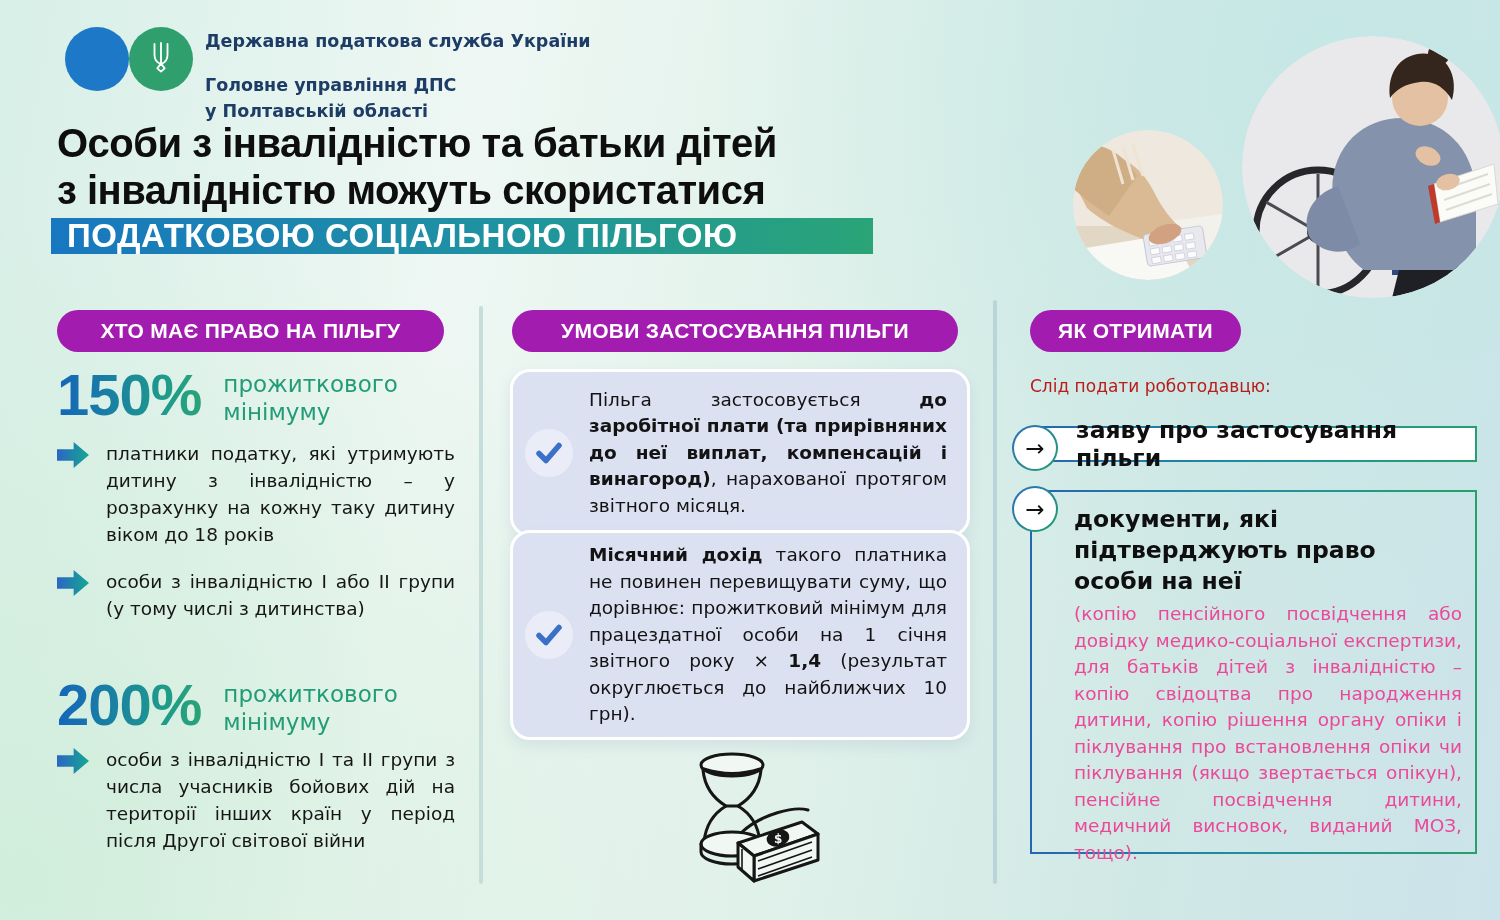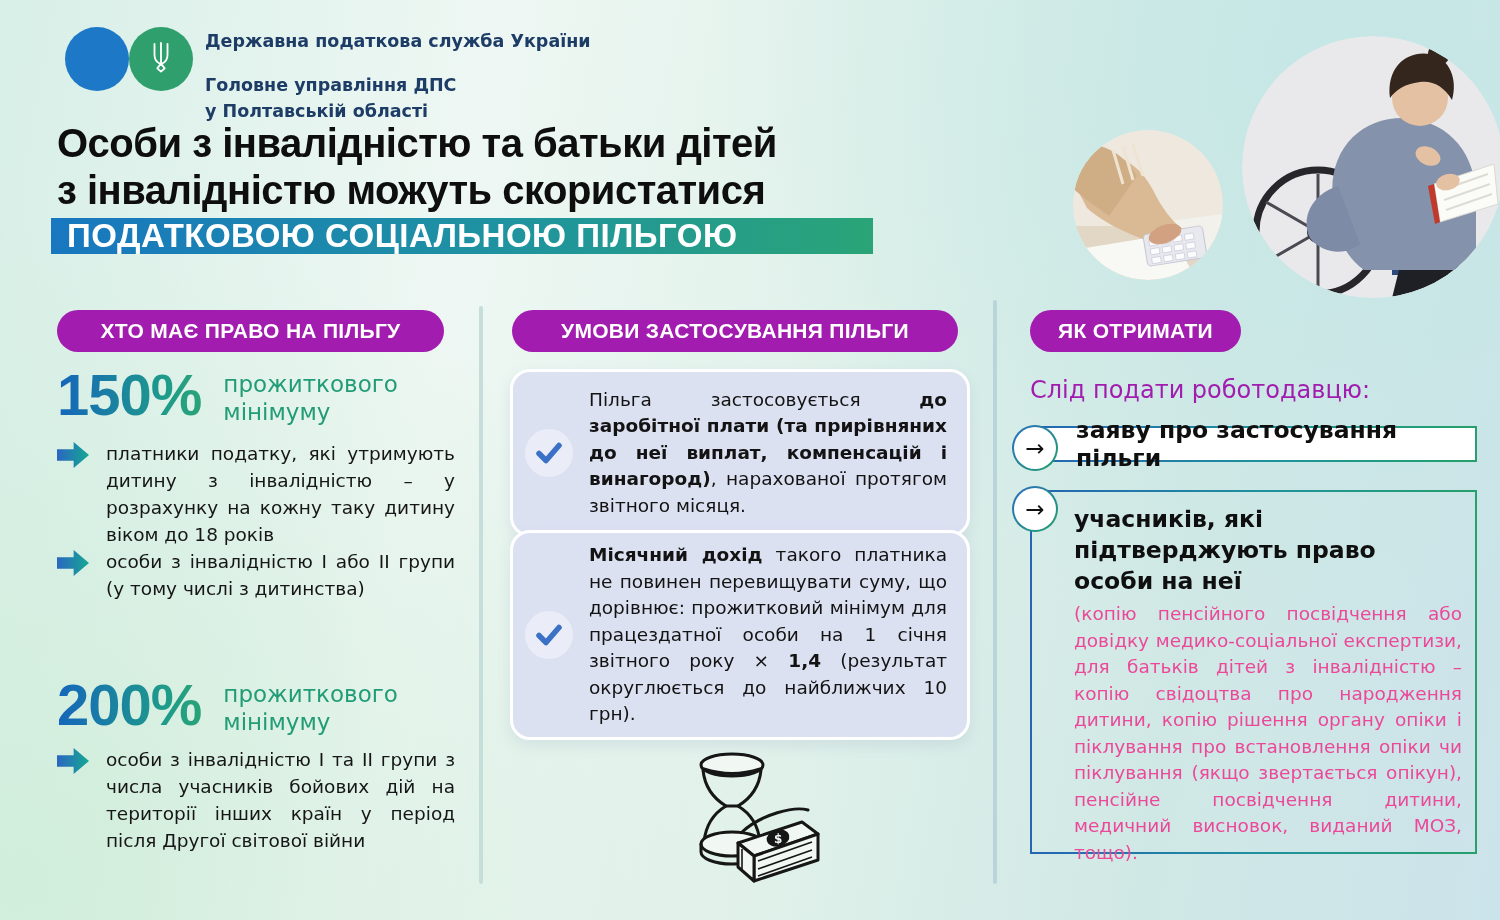--- a/index.html
+++ b/index.html
@@ -37,42 +37,42 @@
   .pill2{left:512px;width:446px;}
   .pill3{left:1030px;width:211px;}
   
   .percent-row{left:57px;width:400px;display:flex;align-items:flex-end;gap:22px;}
   .pr1{top:362px;} .pr2{top:672px;}
   .percent{font-size:58px;font-weight:bold;line-height:62px;letter-spacing:-1px;
            background:linear-gradient(90deg,#1565bb 0%,#1e9b8a 75%,#2aa379 100%);
            -webkit-background-clip:text;background-clip:text;color:transparent;
            font-family:"Liberation Sans","DejaVu Sans",sans-serif;}
   .unit{font-size:23px;line-height:28px;color:#219c76;width:190px;padding-top:8px;}
-  .blist{left:57px;width:398px;display:flex;flex-direction:column;}
+  .blist{left:57px;width:398px;display:flex;flex-direction:column;gap:20px;}
   .bl1{top:440px;} .bl2{top:746px;}
   .bullet{display:flex;gap:17px;}
   .barrow{flex:0 0 32px;height:26px;margin-top:2px;
           background:linear-gradient(90deg,#2b66c2,#15a892);
           clip-path:polygon(0 28%,52% 28%,52% 0,100% 50%,52% 100%,52% 72%,0 72%);}
   .btext{font-size:18.5px;line-height:27px;text-align:justify;color:#161616;}
   
   .divider{width:4px;border-radius:2px;}
   .div1{left:479px;top:306px;height:578px;background:#c6ded9;}
   .div2{left:993px;top:300px;height:584px;background:#b9d5d9;}
   
   .card{left:510px;width:460px;background:#dce1f2;border:3px solid #fff;border-radius:20px;
         box-shadow:0 6px 14px rgba(110,130,170,.14);
         display:flex;align-items:center;gap:16px;padding:0 20px 0 12px;box-sizing:border-box;}
   .card1{top:369px;height:168px;} .card2{top:530px;height:210px;}
   .checkwrap{flex:0 0 48px;height:48px;border-radius:50%;background:#eaedf8;
              display:flex;align-items:center;justify-content:center;}
   .ctext{font-size:18.5px;line-height:26.5px;text-align:justify;color:#131313;}
   .b{font-weight:bold;}
   
-  .intro{left:1030px;top:376px;font-size:24px;color:#a21caf;}
+  .intro{left:1030px;top:376px;font-size:17px;color:#b91c1c;}
   .stepbox{left:1030px;width:447px;border:2.5px solid;box-sizing:border-box;
            border-image:linear-gradient(90deg,#2465b4 0%,#1f939b 55%,#27a06b 100%) 1;}
   .step1{top:426px;height:36px;background:#fff;display:flex;align-items:center;padding-left:44px;}
   .step1 .stitle{font-size:23.5px;font-weight:bold;color:#0f0f0f;}
   .step2{top:490px;height:364px;background:transparent;padding:12px 14px 0 42px;}
   .step2 .stitle{font-size:23.5px;font-weight:bold;line-height:31px;color:#0f0f0f;width:362px;}
   .sdetails{font-size:18.5px;line-height:26.5px;text-align:justify;color:#ec4899;margin-top:4px;width:388px;}
   .step-circle{width:46px;height:46px;border-radius:50%;border:2.5px solid transparent;
                background:linear-gradient(#fff,#fff) padding-box,
                           linear-gradient(135deg,#2b6cc0,#22a06e) border-box;
@@ -252,18 +252,18 @@
 <div class="abs intro">Слід подати роботодавцю:</div>
 
 <div class="abs stepbox step1">
   <span class="stitle">заяву про застосування пільги</span>
 </div>
 <div class="abs step-circle sc1">
   <span>→</span>
 </div>
 
 <div class="abs stepbox step2">
-  <div class="stitle">учасників, які підтверджують право особи на неї</div>
+  <div class="stitle">документи, які підтверджують право особи на неї</div>
   <div class="sdetails">(копію пенсійного посвідчення або довідку медико-соціальної експертизи, для батьків дітей з інвалідністю – копію свідоцтва про народження дитини, копію рішення органу опіки і піклування про встановлення опіки чи піклування (якщо звертається опікун), пенсійне посвідчення дитини, медичний висновок, виданий МОЗ, тощо).</div>
 </div>
 <div class="abs step-circle sc2">
   <span>→</span>
 </div>
 
 </body></html>

